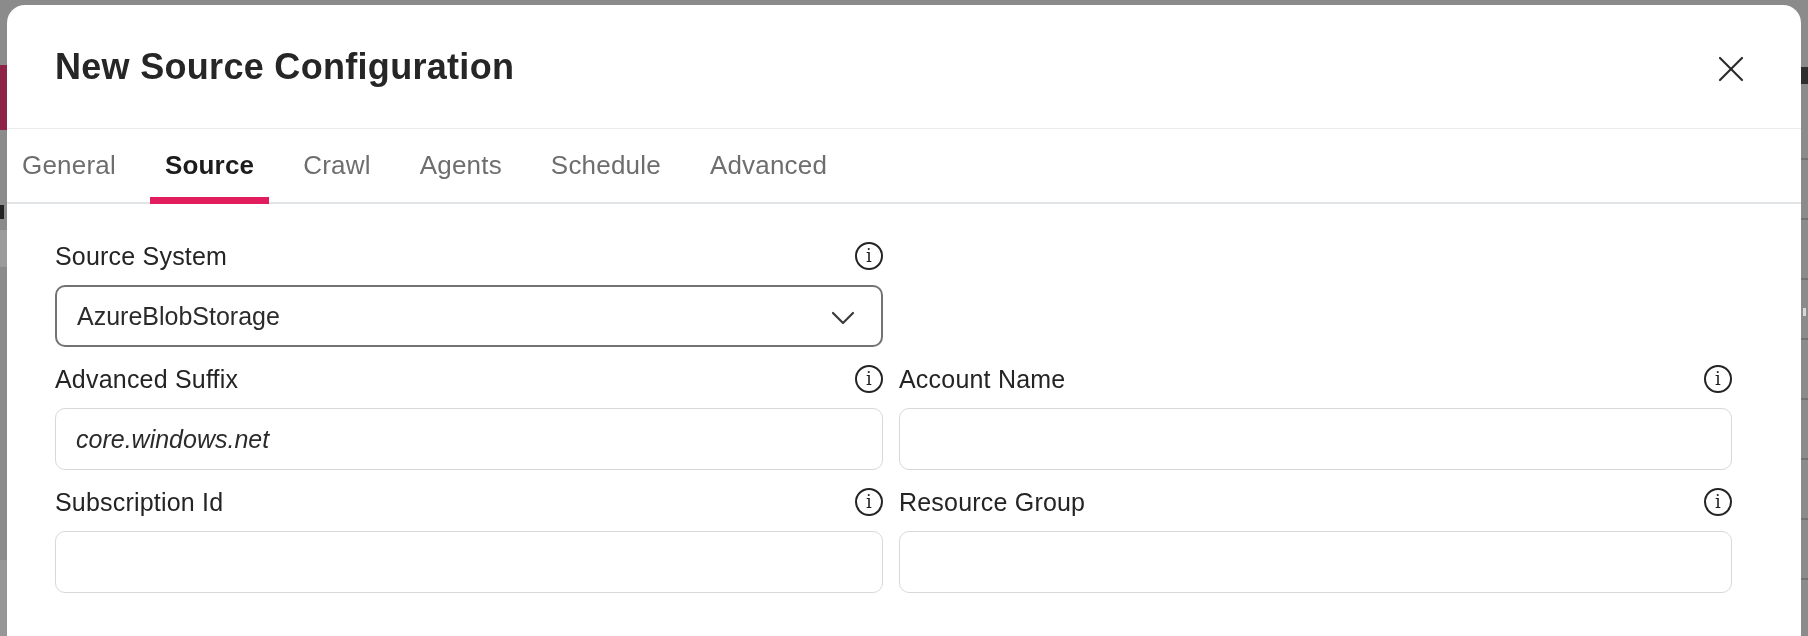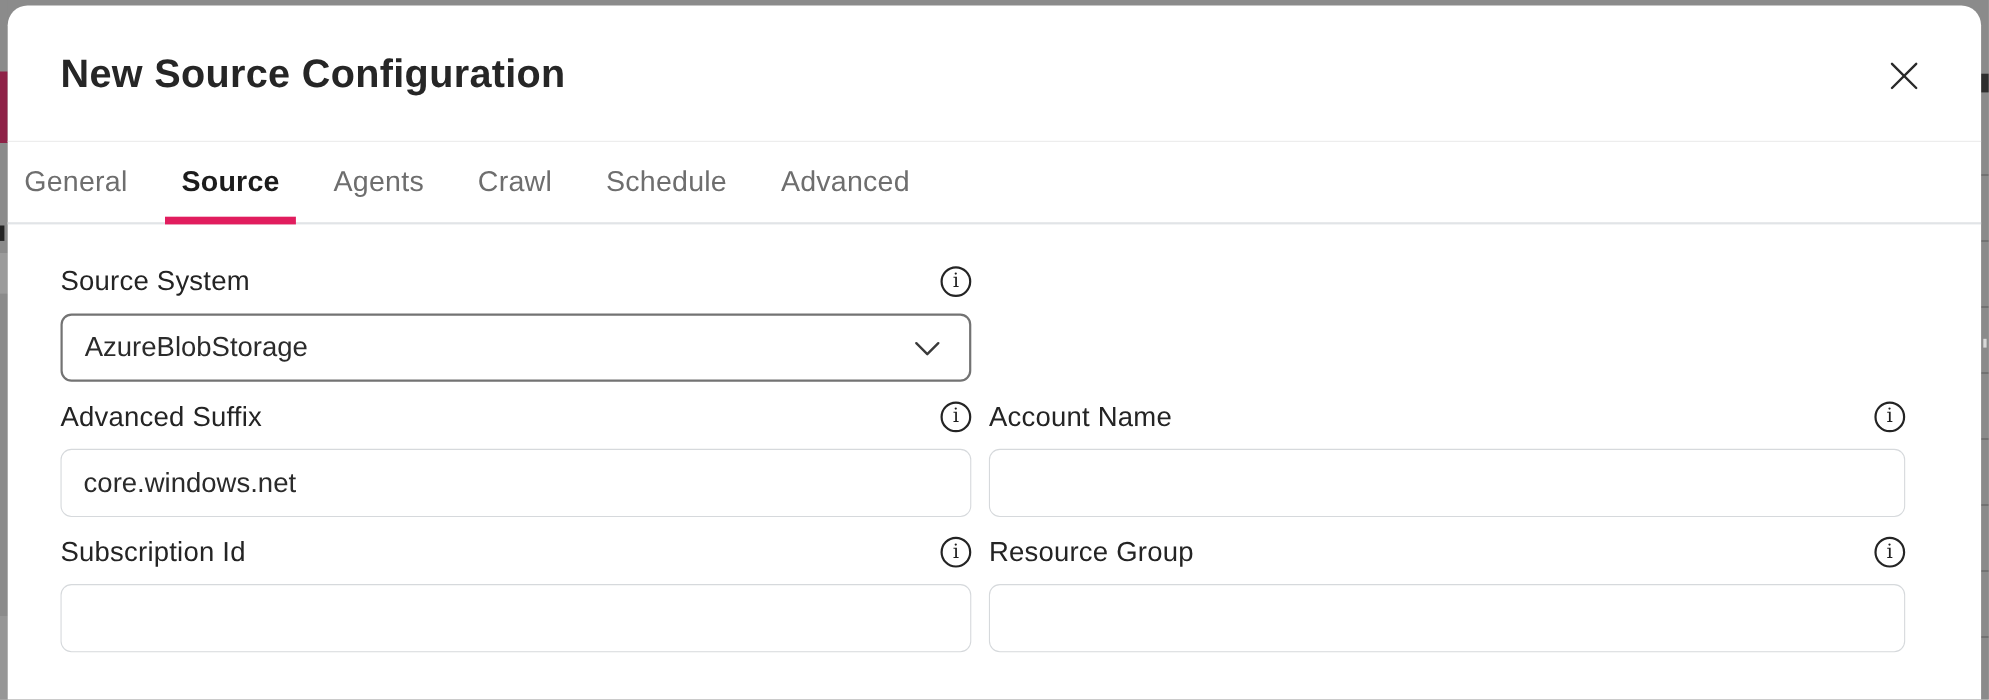--- a/index.html
+++ b/index.html
@@ -86,21 +86,21 @@
   .control-select {
     height:62px; border:2px solid #737373; border-radius:10px;
     display:flex; align-items:center; justify-content:space-between;
     padding:0 26px 0 20px; font-size:25px; color:#2b2b2b; cursor:pointer;
     background:#fff;
   }
   .control-input {
     height:62px; width:100%; border:1px solid #d6d9dc; border-radius:10px;
     padding:0 20px; font-size:25px; color:#2b2b2b;
     font-family:"Liberation Sans","DejaVu Sans",sans-serif;
-    background:#fff; outline:none;
+    background:#fff; outline:none;font-style:italic;
   }
   .cell-empty { visibility:hidden; }
 </style>
 </head>
 <body>
 
 <div class="strip strip-left">
   <div class="frag frag-maroon"></div>
   <div class="frag frag-dark"></div>
   <div class="frag frag-light"></div>
@@ -122,22 +122,22 @@
           <line x1="3" y1="3" x2="25" y2="25" stroke="#2a2a2a" stroke-width="2.2" stroke-linecap="round"></line>
           <line x1="25" y1="3" x2="3" y2="25" stroke="#2a2a2a" stroke-width="2.2" stroke-linecap="round"></line>
         </svg>
       </span>
     </button>
   </div>
 
   <div class="tab-bar">
     <div class="tab">General</div>
     <div class="tab active">Source</div>
+    <div class="tab">Crawl</div>
     <div class="tab">Agents</div>
-    <div class="tab">Crawl</div>
     <div class="tab">Schedule</div>
     <div class="tab">Advanced</div>
   </div>
 
   <div class="form-area">
 
     <div class="field">
       <div class="field-head">
         <span class="field-label">Source System</span>
         <span class="info-icon">

